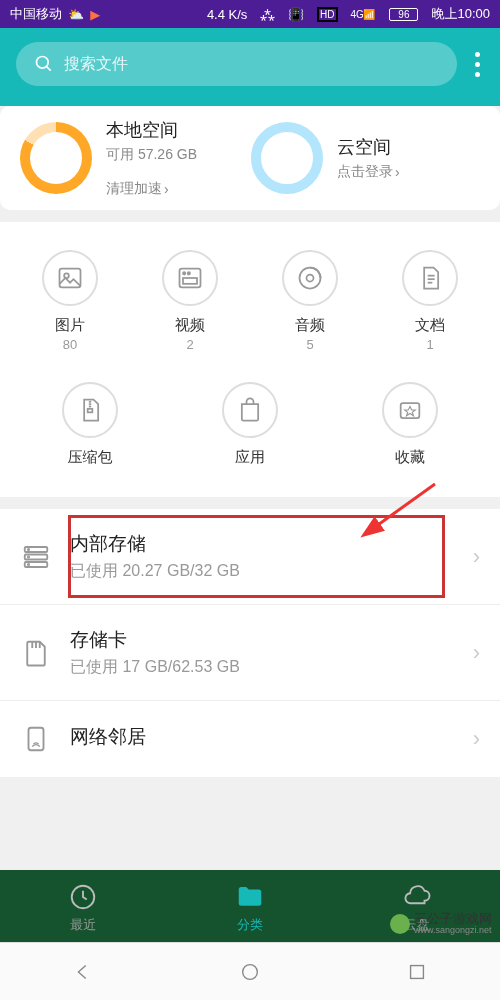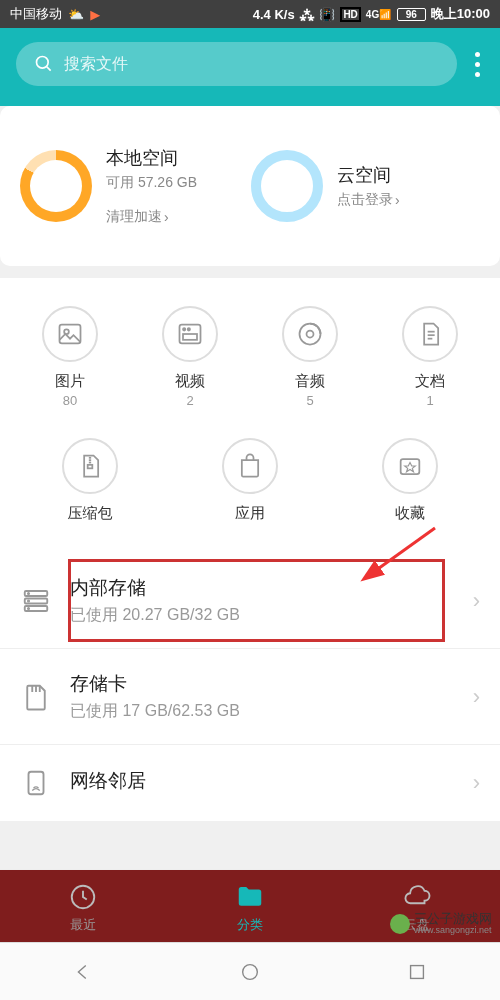--- a/index.html
+++ b/index.html
@@ -1,59 +1,59 @@
 <!DOCTYPE html>
 <html><head>
   <meta charset="utf-8">
   <style>
     * { margin: 0; padding: 0; box-sizing: border-box; font-family: -apple-system, sans-serif; }
     body { width: 500px; height: 1000px; background: #f0f0f0; position: relative; overflow: hidden; }
     
-    .status-bar { background: #404040; height: 28px; display: flex; align-items: center; padding: 0 10px; color: #fff; font-size: 13px; justify-content: space-between; }
+    .status-bar { background: #4c1d95; height: 28px; display: flex; align-items: center; padding: 0 10px; color: #fff; font-size: 13px; justify-content: space-between; }
     .status-left { display: flex; align-items: center; gap: 6px; }
-    .status-right { display: flex; align-items: center; gap: 5px; font-weight: bold; }
+    .status-right { display: flex; align-items: center; gap: 13px; }
     .battery-box { border: 1px solid #fff; padding: 0 8px; font-size: 10px; border-radius: 2px; }
     
     .search-area { background: #16b8b8; padding: 14px 16px 20px; display: flex; align-items: center; gap: 14px; }
     .search-box { flex: 1; background: rgba(255,255,255,0.28); border-radius: 24px; height: 44px; display: flex; align-items: center; padding: 0 18px; gap: 10px; }
     .search-box span { color: rgba(255,255,255,0.85); font-size: 16px; }
     .dots { display: flex; flex-direction: column; gap: 5px; padding: 0 4px; }
     .dots div { width: 5px; height: 5px; background: #fff; border-radius: 50%; }
     
-    .storage-cards { background: #fff; padding: 40px 20px; display: flex; gap: 2px; border-radius: 10px; }
+    .storage-cards { background: #fff; padding: 12px 20px; display: flex; gap: 2px; border-radius: 10px; }
     .storage-card { flex: 1; display: flex; align-items: center; gap: 14px; }
     .ring { width: 72px; height: 72px; border-radius: 50%; position: relative; flex-shrink: 0; }
     .ring-local { background: conic-gradient(#ffa726 0deg 300deg, #ffe0b2 300deg 360deg); }
     .ring-local::after { content: ''; position: absolute; inset: 10px; background: #fff; border-radius: 50%; }
     .ring-cloud { border: 10px solid #b3e5fc; }
     .storage-info .title { font-size: 18px; color: #222; margin-bottom: 4px; }
     .storage-info .subtitle { font-size: 14px; color: #888; margin-bottom: 16px; }
     .storage-info .action { font-size: 14px; color: #888; display: flex; align-items: center; gap: 2px; }
     
     .categories { background: #fff; padding: 20px 10px; margin-top: 12px; }
     .cat-row { display: flex; }
     .cat-item { flex: 1; display: flex; flex-direction: column; align-items: center; padding: 8px 0; }
     .cat-icon { width: 56px; height: 56px; border: 2px solid #ddd; border-radius: 50%; display: flex; align-items: center; justify-content: center; margin-bottom: 10px; }
     .cat-icon svg { width: 28px; height: 28px; stroke: #999; fill: none; stroke-width: 1.5; }
     .cat-label { font-size: 15px; color: #333; margin-bottom: 2px; }
     .cat-count { font-size: 13px; color: #999; }
     
-    .storage-list { background: #fff; }
+    .storage-list { background: #fff; margin-top: 12px; }
     .storage-item { display: flex; align-items: center; padding: 22px 20px; gap: 18px; position: relative; }
     .storage-item + .storage-item { border-top: 1px solid #eee; }
     .storage-icon { width: 32px; height: 32px; display: flex; align-items: center; justify-content: center; }
     .storage-icon svg { width: 30px; height: 30px; stroke: #999; fill: none; stroke-width: 1.5; }
     .storage-text { flex: 1; }
     .storage-title { font-size: 19px; color: #222; margin-bottom: 4px; }
     .storage-sub { font-size: 16px; color: #999; }
     .chevron { color: #ccc; font-size: 22px; }
     .highlight-box { position: absolute; border: 3px solid #c33; left: 68px; right: 55px; top: 6px; bottom: 6px; pointer-events: none; }
     .arrow-annotation { position: absolute; right: 60px; top: -30px; pointer-events: none; }
     
-    .bottom-tabs { position: absolute; bottom: 58px; left: 0; right: 0; background: #7f1d1d; display: flex; border-top: 1px solid #eee; padding: 12px 0 8px; }
+    .bottom-tabs { position: absolute; bottom: 58px; left: 0; right: 0; background: #14532d; display: flex; border-top: 1px solid #eee; padding: 12px 0 8px; }
     .tab { flex: 1; display: flex; flex-direction: column; align-items: center; gap: 4px; }
     .tab svg { width: 30px; height: 30px; }
     .tab-label { font-size: 13px; color: #999; }
     .tab.active .tab-label { color: #16b8b8; }
     
     .nav-bar { position: absolute; bottom: 0; left: 0; right: 0; height: 58px; background: #fafafa; display: flex; align-items: center; justify-content: space-around; border-top: 1px solid #ddd; }
     .nav-bar svg { width: 22px; height: 22px; stroke: #888; fill: none; stroke-width: 1.5; }
     
     .watermark { position: absolute; bottom: 64px; right: 8px; display: flex; align-items: center; gap: 4px; font-size: 13px; z-index: 10; }
     .watermark-icon { width: 20px; height: 20px; background: #6ab04c; border-radius: 50%; position: relative; }

